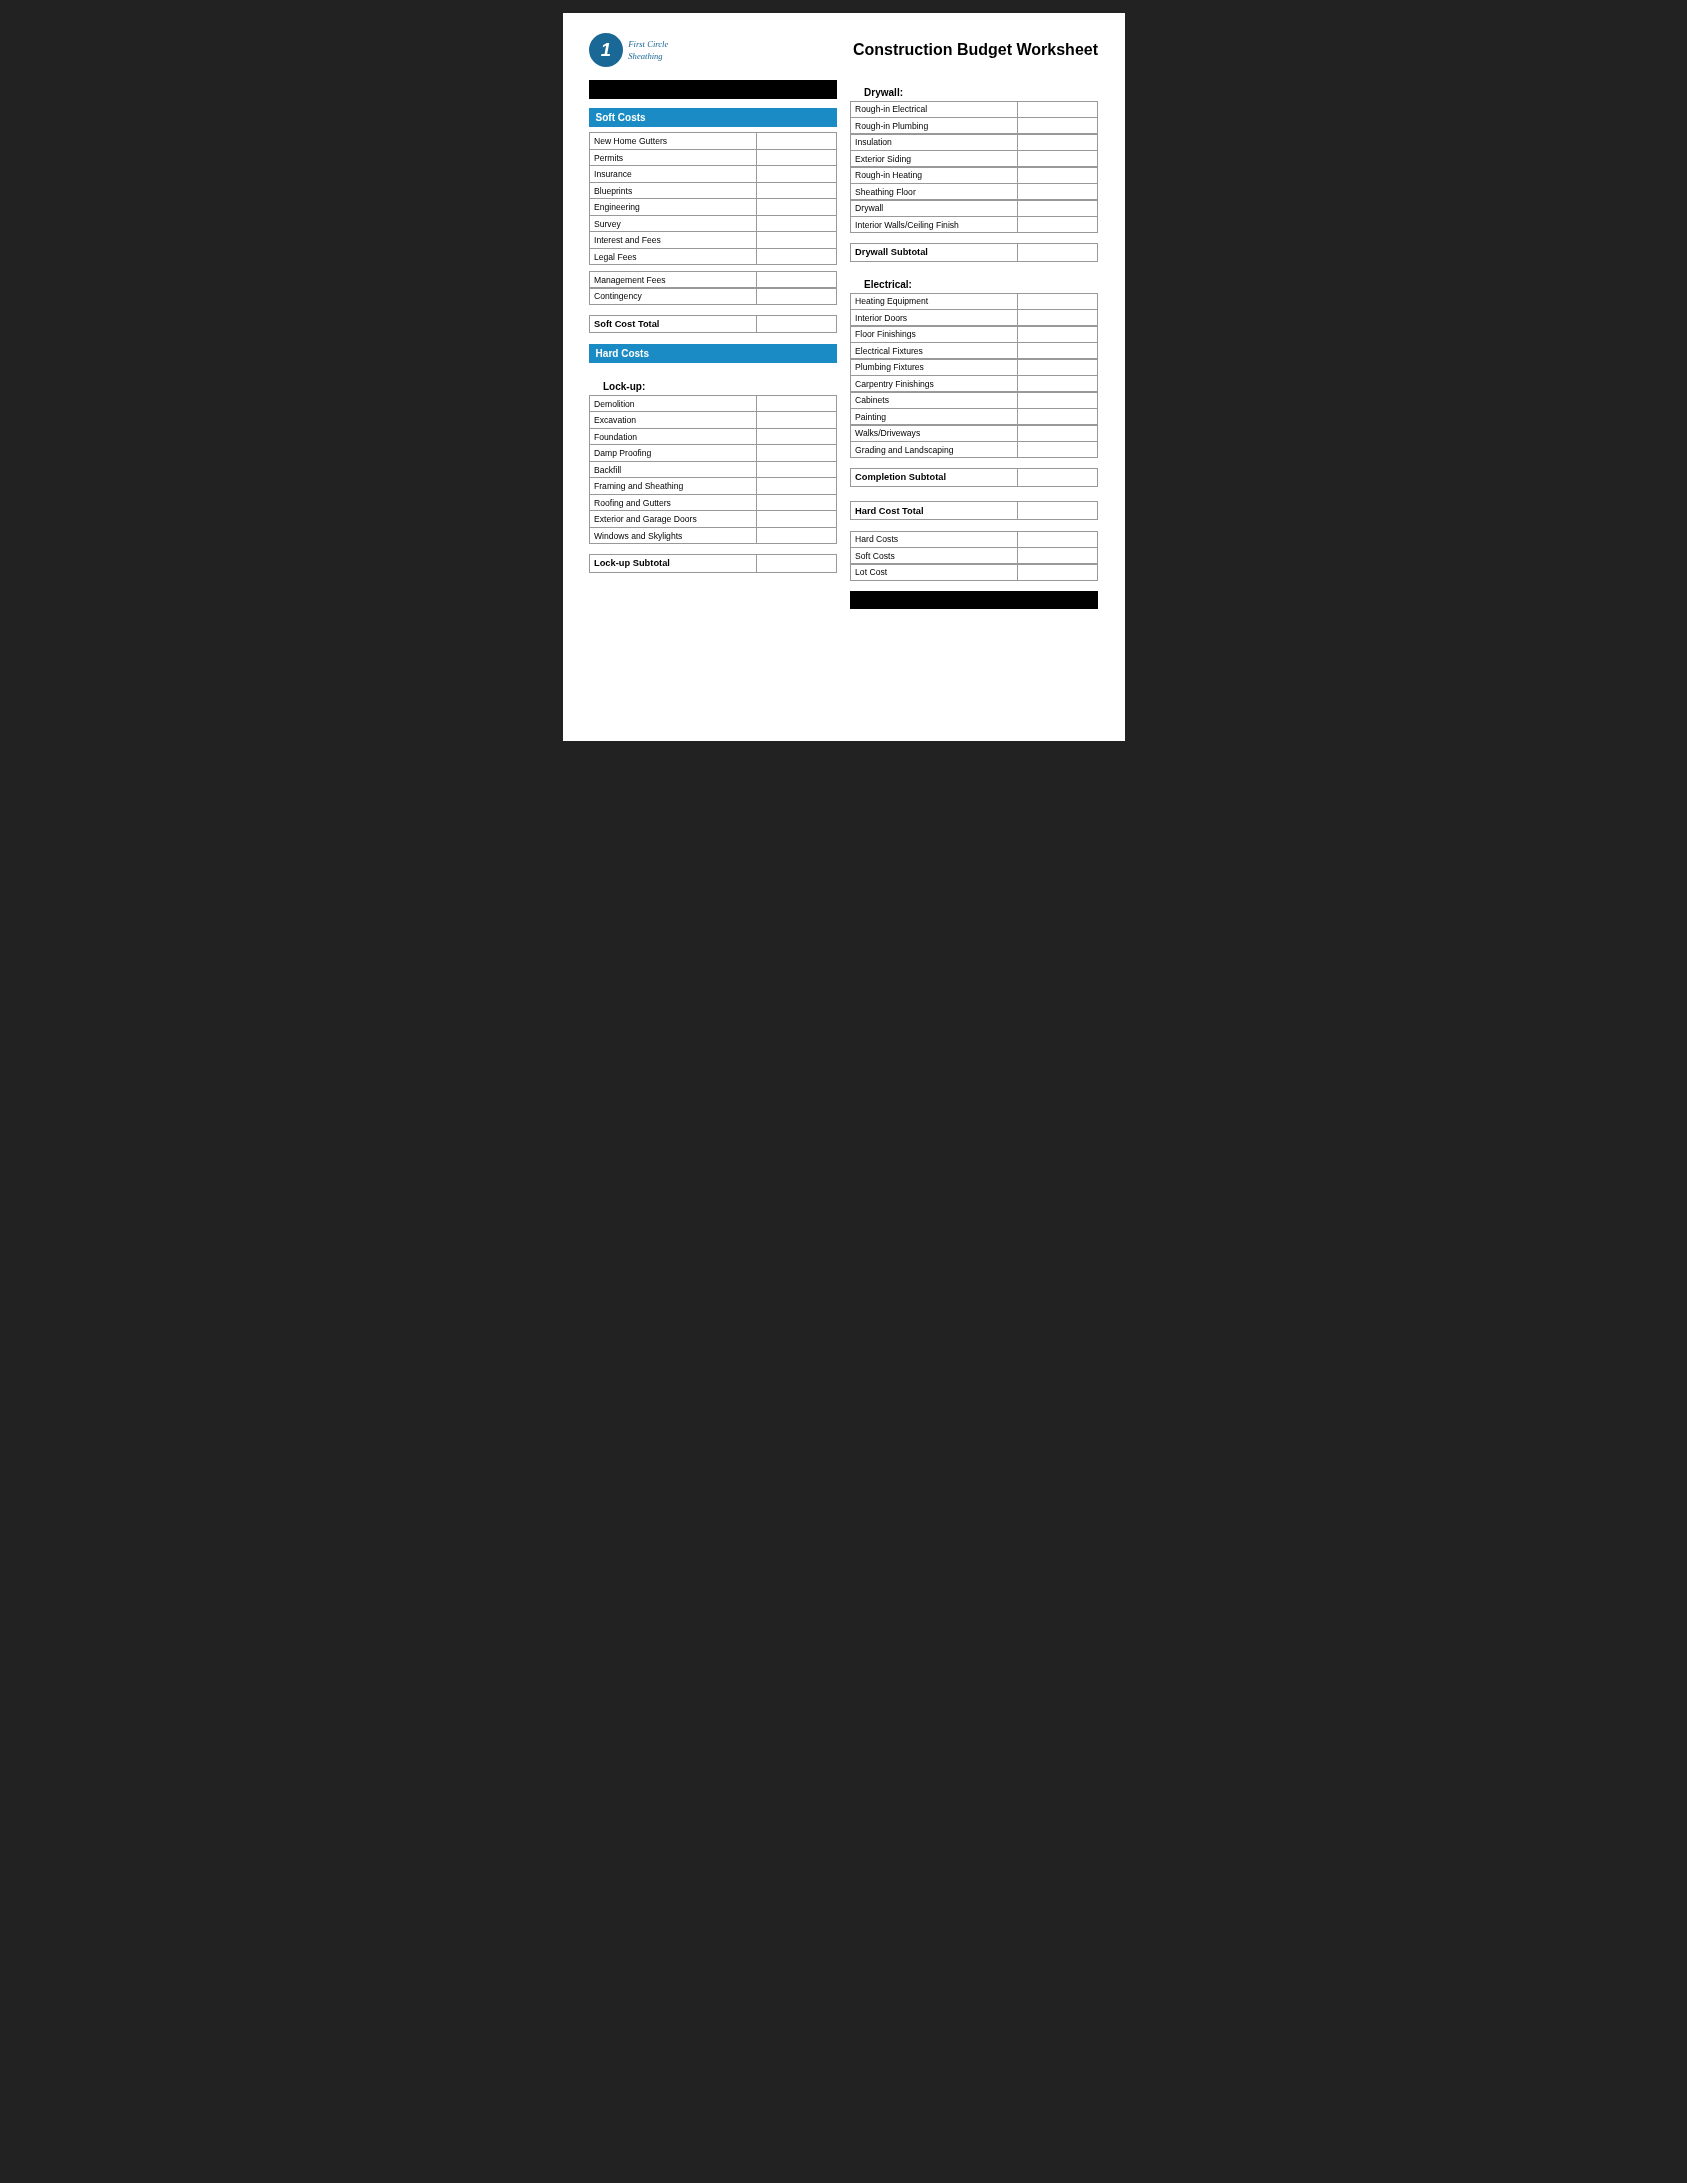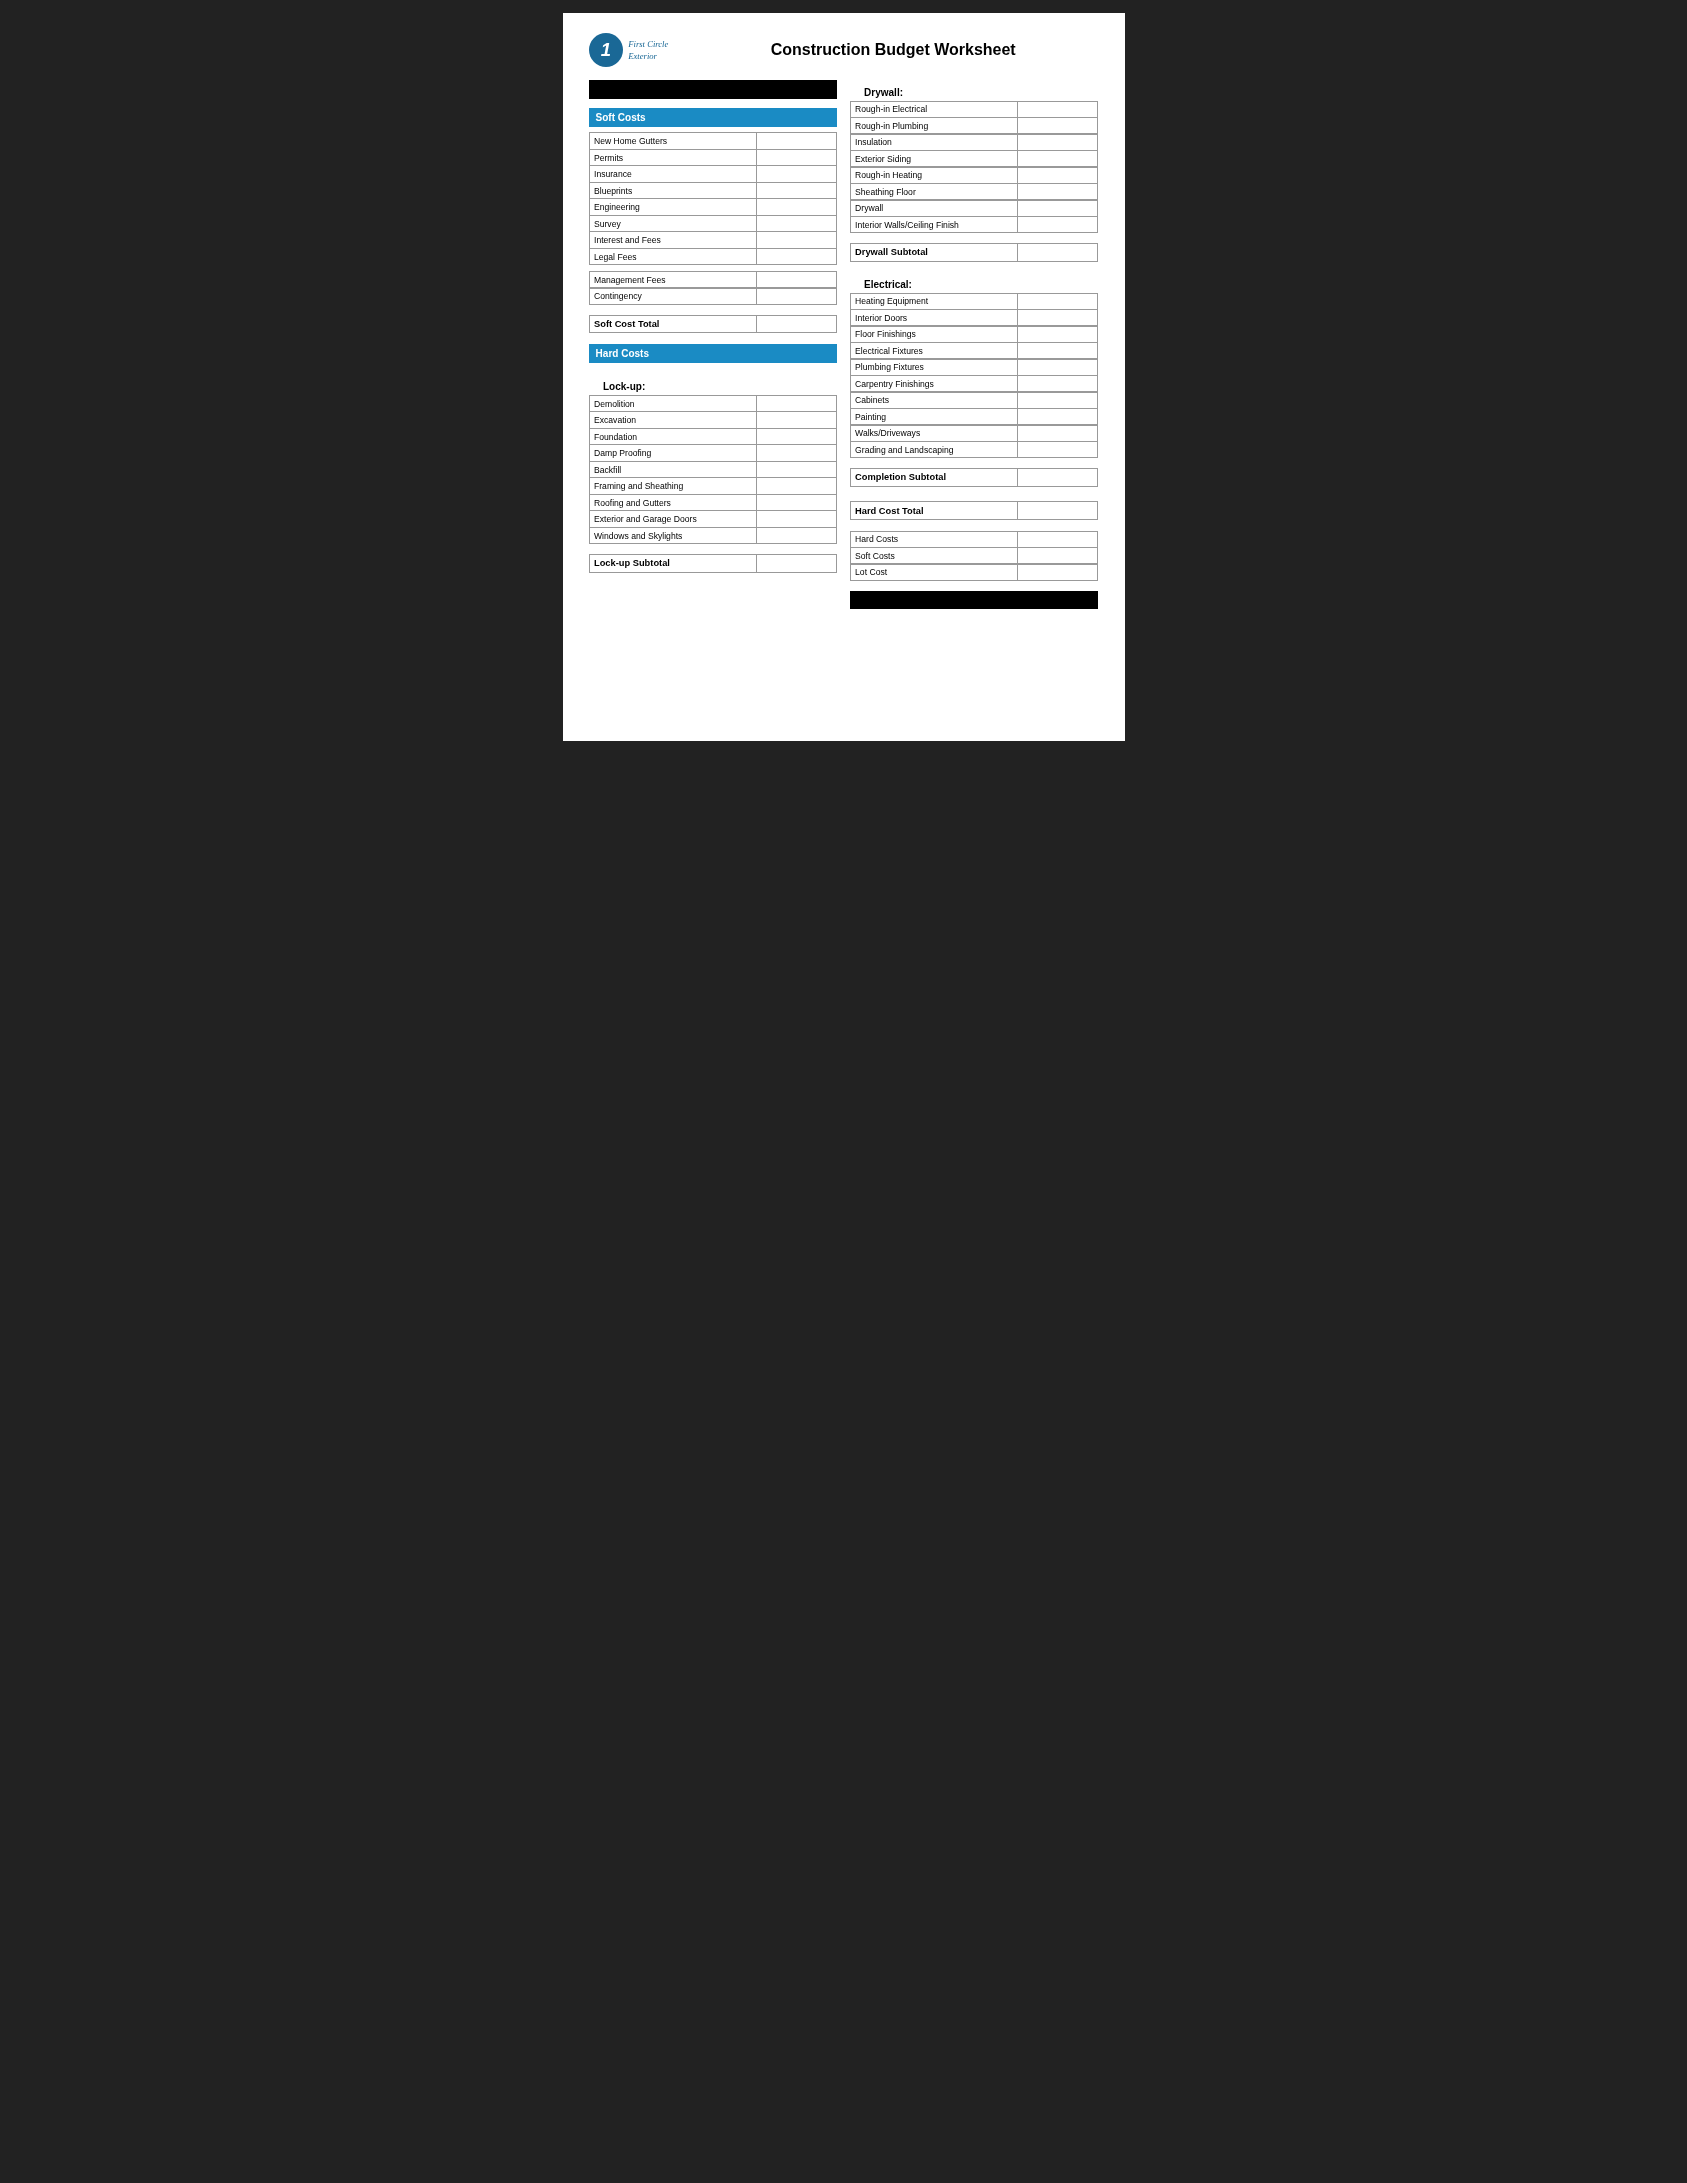--- a/index.html
+++ b/index.html
@@ -47,21 +47,21 @@
       font-family: 'Times New Roman', serif;
       font-size: 8.6px;
       font-weight: normal;
       color: #1a6896;
       line-height: 1.4;
       font-style: italic;
     }
     .page-title {
       font-size: 16px;
       font-weight: bold;
-      text-align: center;
+      text-align: right;
       flex: 1;
     }
     .content-area {
       display: flex;
       gap: 13.2px;
       margin-top: 13.2px;
     }
     .left-col {
       flex: 1;
     }
@@ -138,21 +138,21 @@
 
 <div class="page">
 
   <div class="header">
     <div class="logo-area">
       <div class="logo-circle">
         <span>1</span>
       </div>
       <div class="logo-text">
         <div>First Circle</div>
-        <div>Exterior</div>
+        <div>Sheathing</div>
       </div>
     </div>
     <div class="page-title">Construction Budget Worksheet</div>
   </div>
 
   <div class="content-area">
 
     <div class="left-col">
 
       <div class="black-bar"></div>

